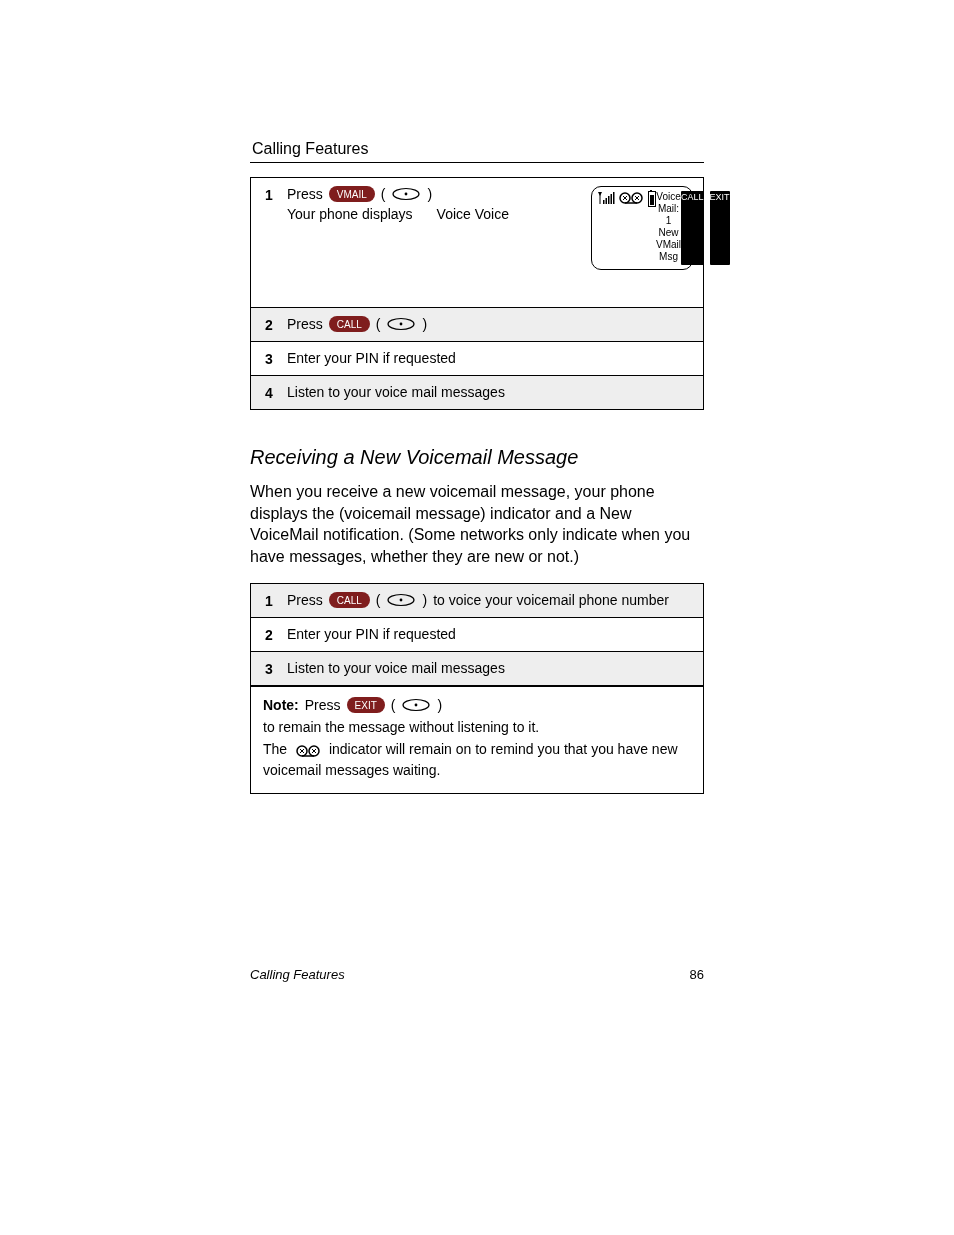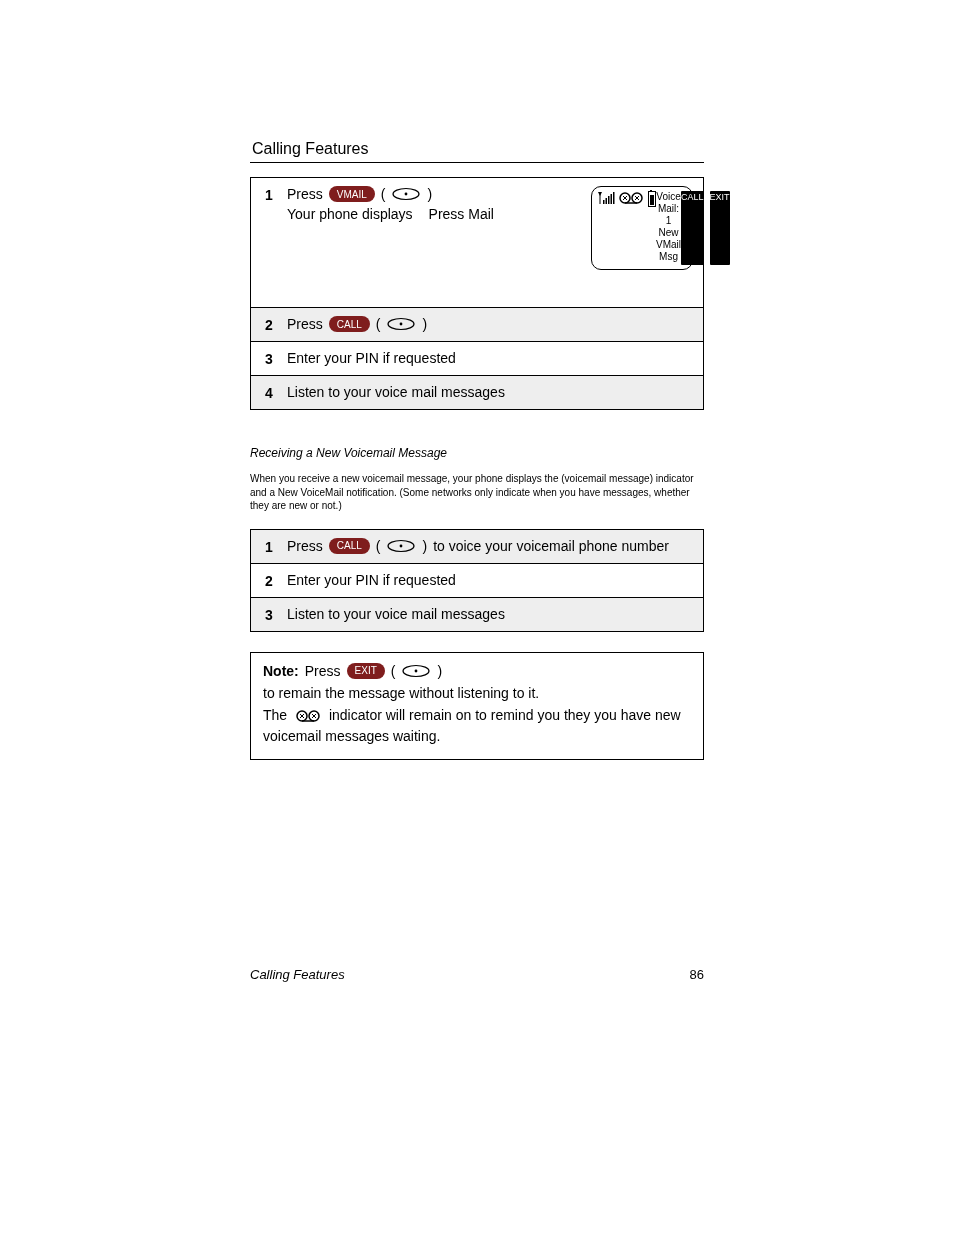--- a/index.html
+++ b/index.html
@@ -52,21 +52,21 @@
   }
   .action-line {
     display: flex;
     align-items: center;
     flex-wrap: wrap;
     gap: 6px;
   }
   .result-line {
     margin-top: 4px;
     display: flex;
-    gap: 16px;
+    gap: 24px;
     align-items: flex-end;
     flex-wrap: wrap;
   }
   .pill {
     display: inline-flex;
     align-items: center;
     justify-content: center;
     background: #7f1d1d;
     color: #fff;
     border-radius: 10px;
@@ -141,32 +141,31 @@
     flex: 1;
     background: #000;
     color: #fff;
     font-size: 9px;
     text-align: center;
     padding: 1px 0;
     border-radius: 1px;
   }
   .subsection-title {
     font-style: italic;
-    font-size: 12px;
+    font-size: 20px;
     margin: 36px 0 12px 0;
   }
   .body-text {
-    font-size: 10px;
+    font-size: 16px;
     line-height: 1.35;
     margin: 10px 0 16px 0;
   }
   .note-box {
     border: 1px solid #000;
     padding: 10px 12px 12px 12px;
-    margin-top: 20px;
   }
   .note-row1 {
     display: flex;
     align-items: center;
     gap: 6px;
     flex-wrap: wrap;
   }
   .footer {
     position: absolute;
     bottom: 90px;
@@ -200,21 +199,21 @@
           <span class="pill">VMAIL</span>
           <span>(</span>
           <svg class="svg-vm-inline" viewBox="0 0 30 14">
               <ellipse cx="15" cy="7" rx="13" ry="5.5" fill="none" stroke="#000" stroke-width="1.2"></ellipse>
               <circle cx="15" cy="7" r="1.4" fill="#000"></circle>
             </svg>
           <span>)</span>
         </div>
         <div class="result-line">
           <span>Your phone displays </span>
-          <span>Press Mail</span>
+          <span>Voice Voice</span>
         </div>
       </div>
 
       <div class="lcd-screen">
         <div class="lcd-top">
           <span class="signal">
             <svg class="svg-signal" viewBox="0 0 20 14">
               <path d="M1 1 L5 1 L3 5 Z" fill="#000"></path>
               <line x1="3" y1="1" x2="3" y2="13" stroke="#000" stroke-width="1"></line>
               <rect x="6" y="9" width="1.5" height="4" fill="#000"></rect>
@@ -320,21 +319,21 @@
       <span>The </span>
       <span>
         <svg class="svg-vm-inline" viewBox="0 0 28 14" style="width:34px;height:14px">
           <circle cx="8" cy="7" r="5" fill="none" stroke="#000" stroke-width="1.5"></circle>
           <circle cx="20" cy="7" r="5" fill="none" stroke="#000" stroke-width="1.5"></circle>
           <path d="M8 12 L20 12" stroke="#000" stroke-width="1.5"></path>
           <path d="M6 5 L10 9 M10 5 L6 9" stroke="#000" stroke-width="1"></path>
           <path d="M18 5 L22 9 M22 5 L18 9" stroke="#000" stroke-width="1"></path>
         </svg>
       </span>
-      <span> indicator will remain on to remind you they you have</span>
+      <span> indicator will remain on to remind you that you have</span>
       <span>new voicemail messages waiting.</span>
     </div>
   </div>
 
   <div class="footer">
     <span>Calling Features</span>
     <span class="page-num">86</span>
   </div>
 
 </div>

